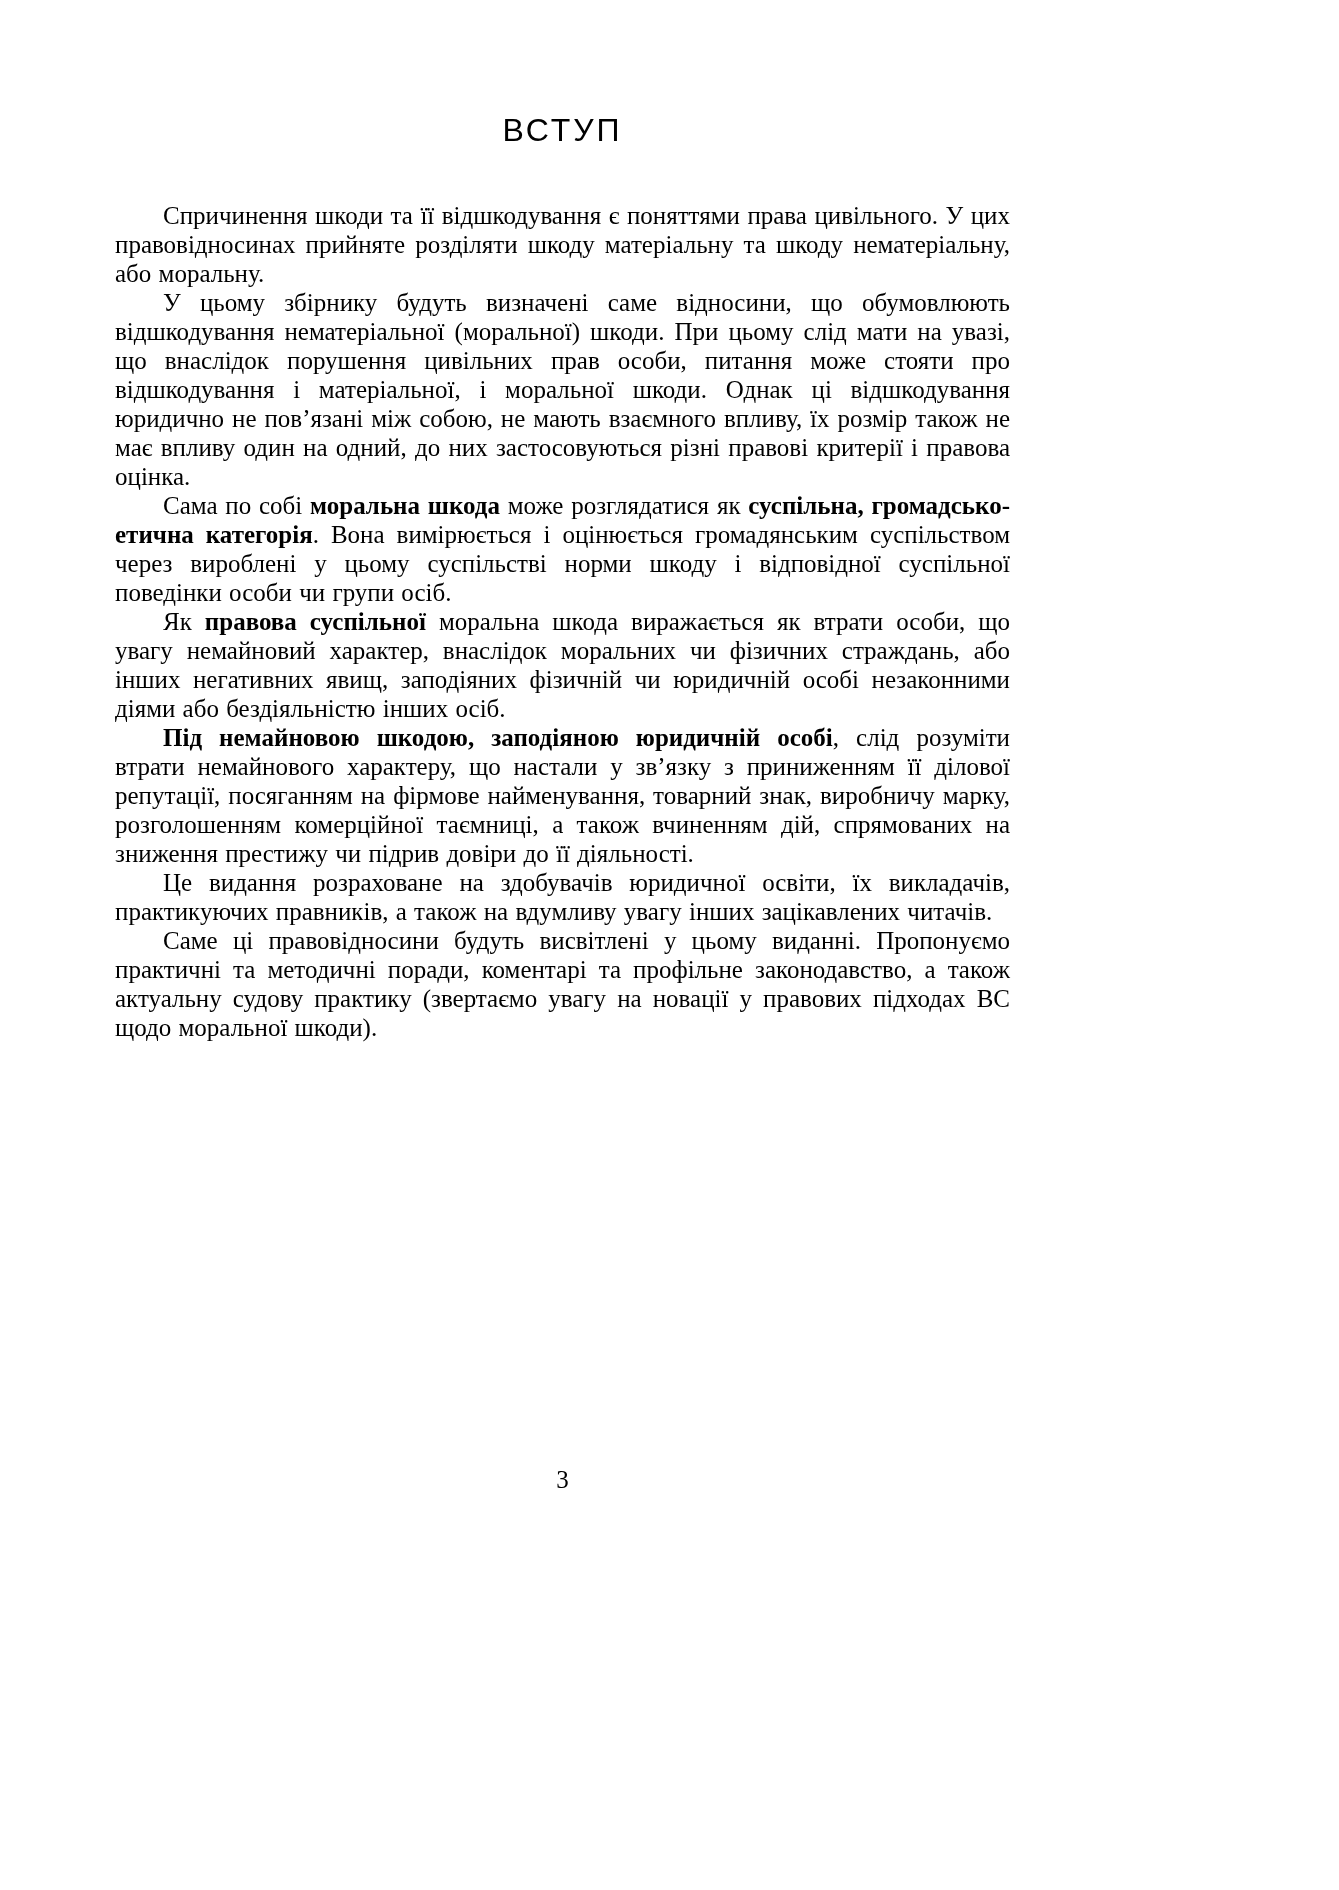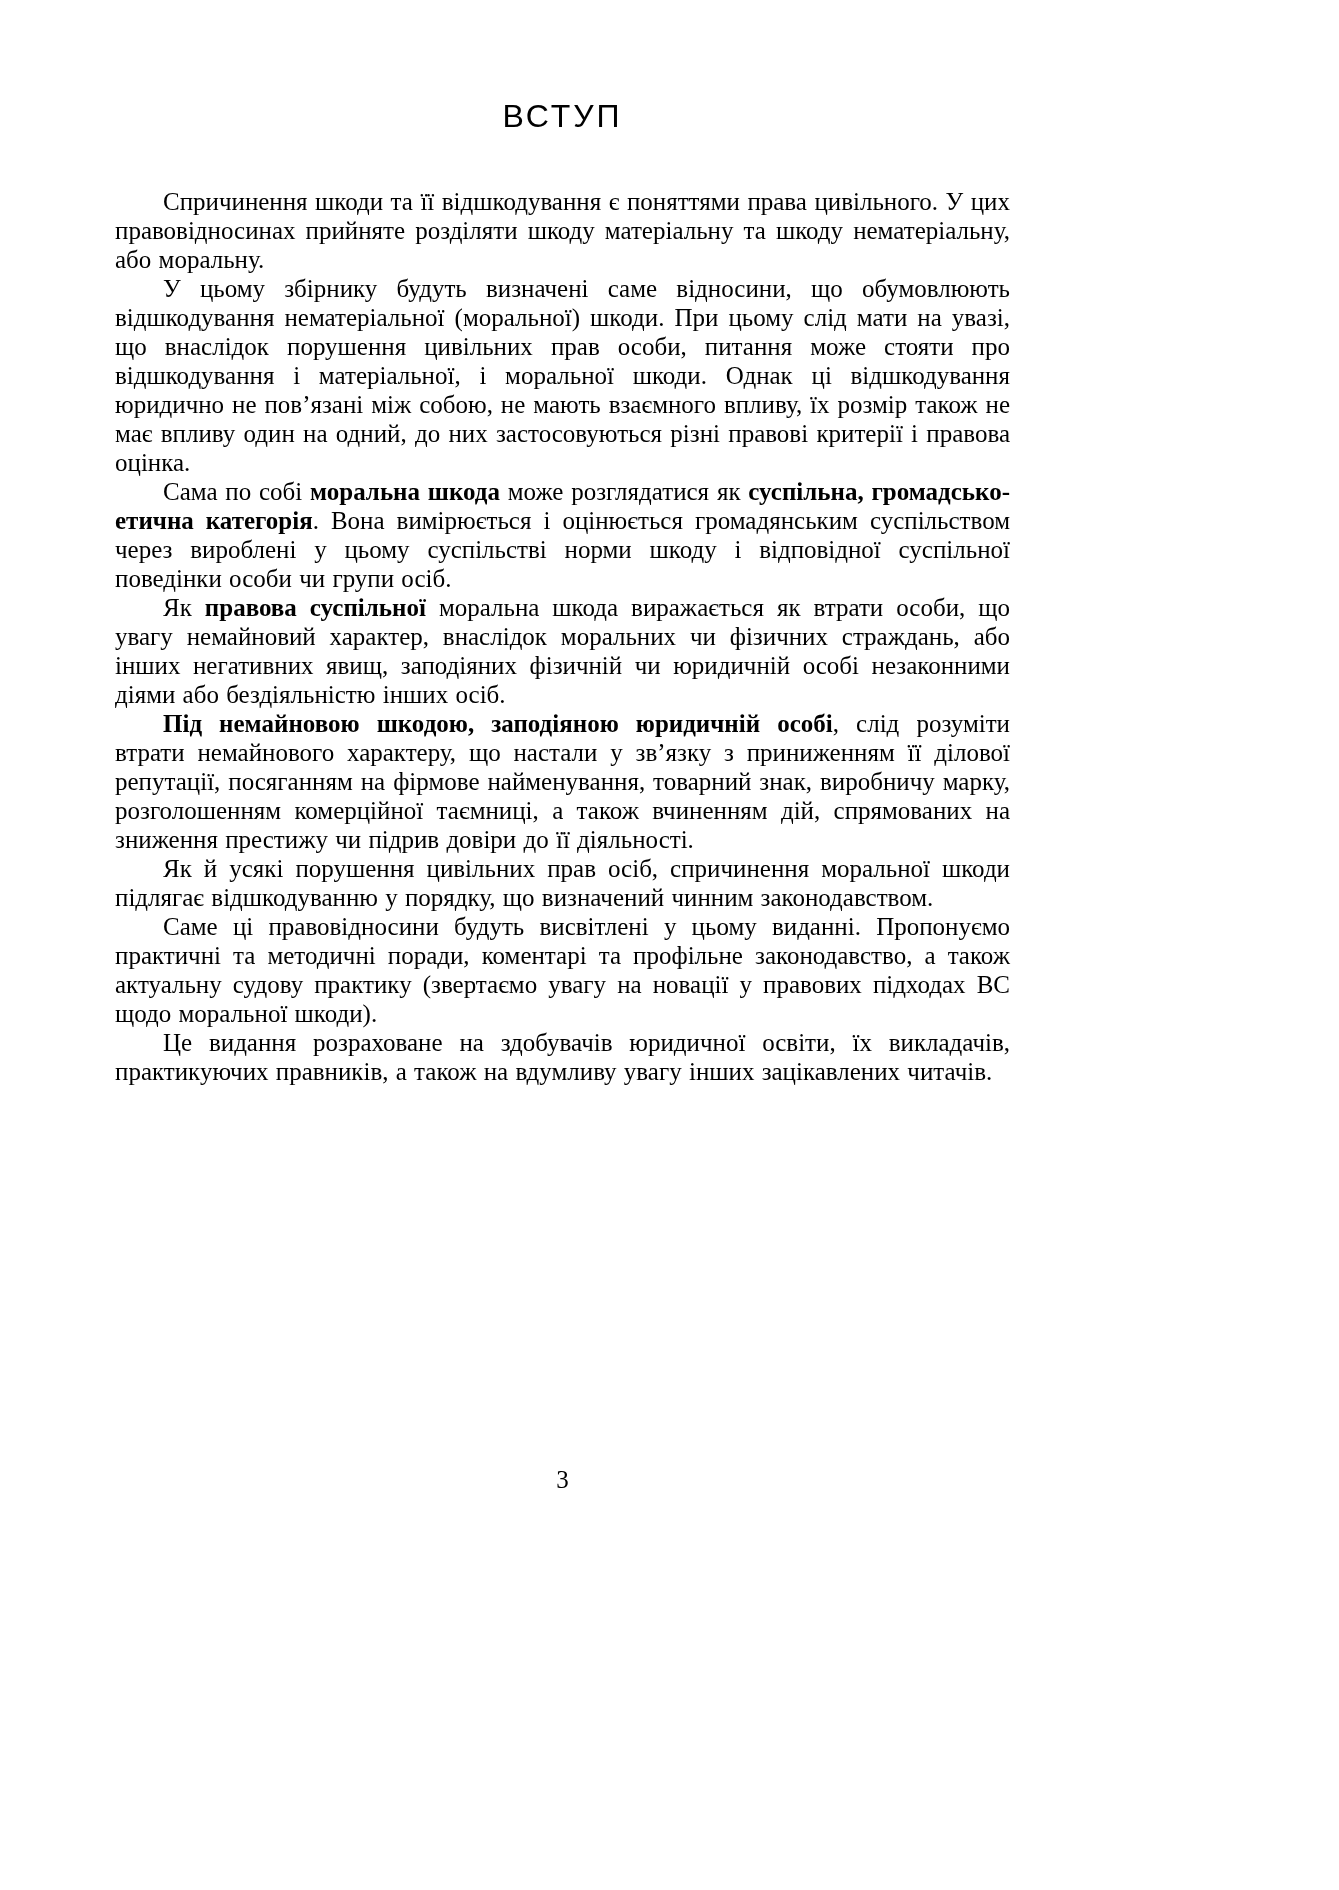--- a/index.html
+++ b/index.html
@@ -13,21 +13,21 @@
     width: 1339px;
     height: 1890px;
     background: #ffffff;
     color: #000000;
     font-family: "Liberation Serif", serif;
     overflow: hidden;
   }
   .content {
     position: absolute;
     left: 115px;
-    top: 98px;
+    top: 112px;
     width: 895px;
   }
   .doc-title {
     margin: 0 0 52px 0;
     text-align: center;
     font-family: "Liberation Sans", sans-serif;
     font-weight: 400;
     font-size: 32px;
     letter-spacing: 3px;
     color: #000000;
@@ -59,19 +59,18 @@
 
 <div class="page">
   <div class="content">
     <h1 class="doc-title">ВСТУП</h1>
     <div>
         <p class="para"><span>Спричинення шкоди та її відшкодування є поняттями права цивільного. У цих правовідносинах прийняте розділяти шкоду матеріальну та шкоду нематеріальну, або моральну.</span></p>
         <p class="para"><span>У цьому збірнику будуть визначені саме відносини, що обумовлюють відшкодування нематеріальної (моральної) шкоди. При цьому слід мати на увазі, що внаслідок порушення цивільних прав особи, питання може стояти про відшкодування і матеріальної, і моральної шкоди. Однак ці відшкодування юридично не пов’язані між собою, не мають взаємного впливу, їх розмір також не має впливу один на одний, до них застосовуються різні правові критерії і правова оцінка.</span></p>
         <p class="para"><span>Сама по собі </span><span class="bold">моральна шкода</span><span> може розглядатися як </span><span class="bold">суспільна, громадсько-етична категорія</span><span>. Вона вимірюється і оцінюється громадянським суспільством через вироблені у цьому суспільстві норми шкоду і відповідної суспільної поведінки особи чи групи осіб.</span></p>
         <p class="para"><span>Як </span><span class="bold">правова суспільної</span><span> моральна шкода виражається як втрати особи, що увагу немайновий характер, внаслідок моральних чи фізичних страждань, або інших негативних явищ, заподіяних фізичній чи юридичній особі незаконними діями або бездіяльністю інших осіб.</span></p>
         <p class="para"><span class="bold">Під немайновою шкодою, заподіяною юридичній особі</span><span>, слід розуміти втрати немайнового характеру, що настали у зв’язку з приниженням її ділової репутації, посяганням на фірмове найменування, товарний знак, виробничу марку, розголошенням комерційної таємниці, а також вчиненням дій, спрямованих на зниження престижу чи підрив довіри до її діяльності.</span></p>
-        <p class="para"><span>Як й усякі порушення цивільних прав осіб, спричинення моральної шкоди підлягає відшкодуванню у порядку, що визначений чинним законодавством.</span></p>
+        <p class="para"><span>Це видання розраховане на здобувачів юридичної освіти, їх викладачів, практикуючих правників, а також на вдумливу увагу інших зацікавлених читачів.</span></p>
         <p class="para"><span>Саме ці правовідносини будуть висвітлені у цьому виданні. Пропонуємо практичні та методичні поради, коментарі та профільне законодавство, а також актуальну судову практику (звертаємо увагу на новації у правових підходах ВС щодо моральної шкоди).</span></p>
-        <p class="para"><span>Це видання розраховане на здобувачів юридичної освіти, їх викладачів, практикуючих правників, а також на вдумливу увагу інших зацікавлених читачів.</span></p>
       </div>
   </div>
   <div class="page-number">3</div>
 </div>
 
 </body></html>

